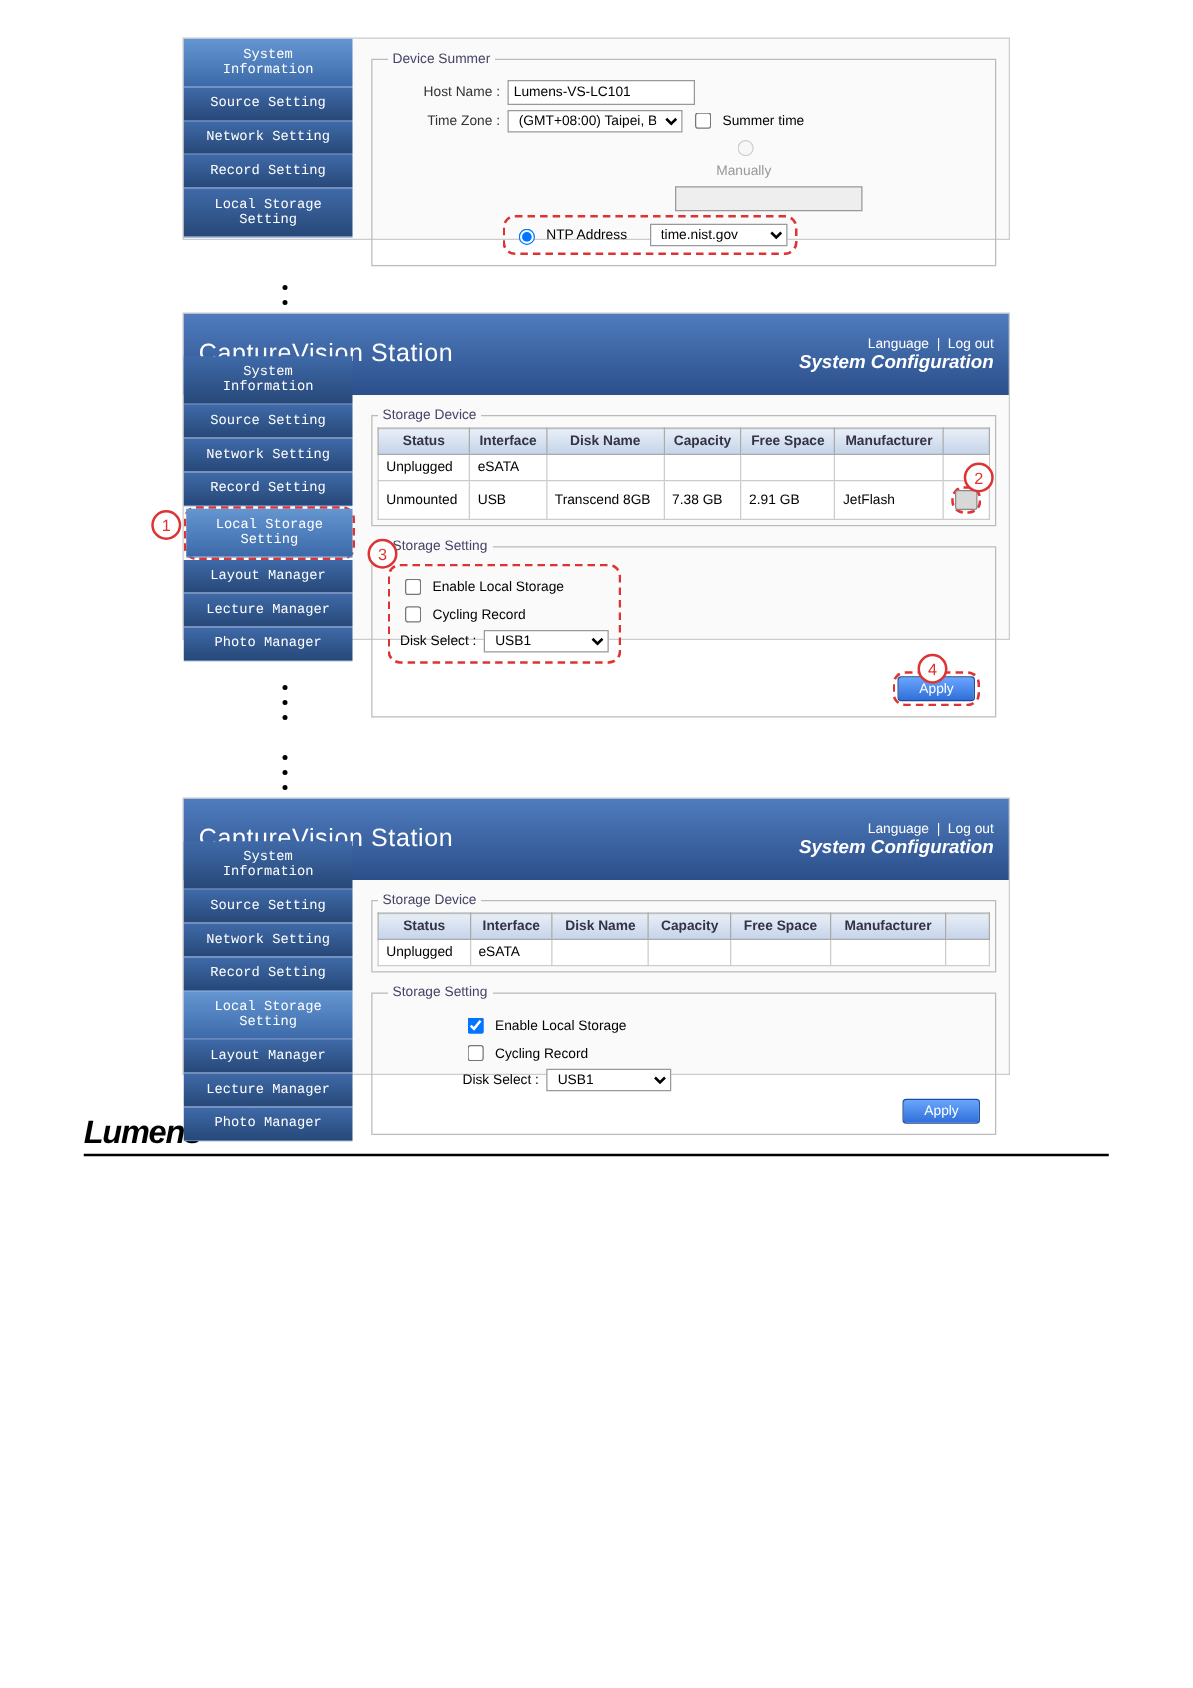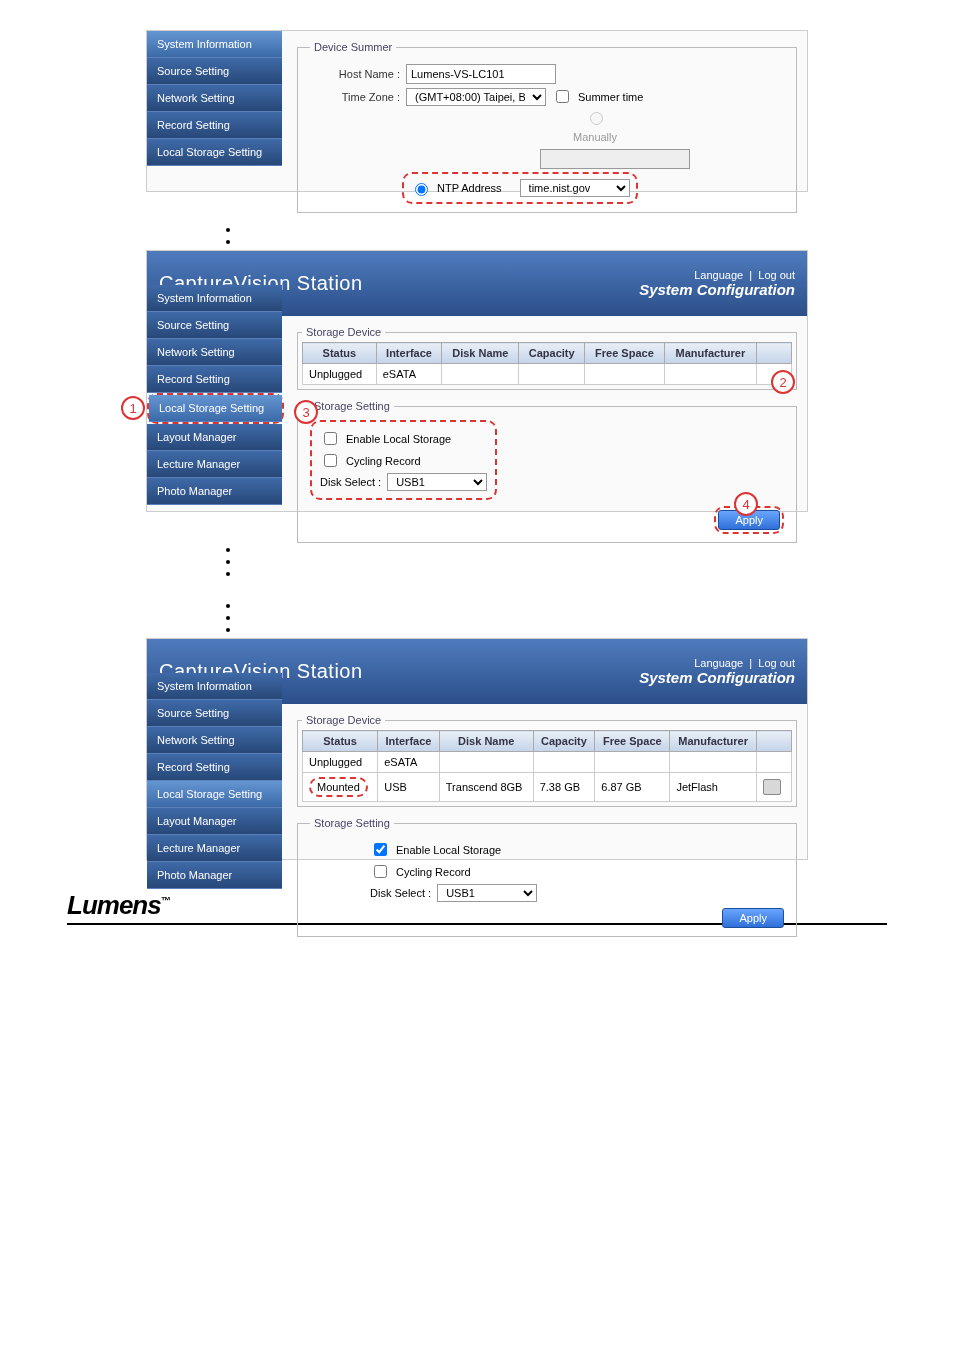--- a/index.html
+++ b/index.html
@@ -38,21 +38,23 @@
     top: 0;
     width: 135px;
   }
   .panel-block.med .sidebar, .panel-block.med2 .sidebar { top: 34px; }
   .nav-item {
     background: linear-gradient(#3f6aa8, #274878);
     color: #fff;
     font-size: 11px;
     padding: 7px 10px;
     border-bottom: 1px solid #5b7fb8;
+    text-align: center;
     cursor: pointer;
+    font-family: Liberation Mono, monospace;
   }
   .nav-item.sel { background: linear-gradient(#6496d2, #3c6aa8); }
   .content {
     margin-left: 140px;
     padding: 6px 10px;
     font-size: 11px;
   }
   fieldset.group {
     border: 1px solid #bbb;
     margin: 4px 0 10px 0;
@@ -226,20 +228,29 @@
           <td>Unplugged</td>
           <td>eSATA</td>
           <td></td>
               <td></td>
               <td></td>
               <td></td>
           <td style="position:relative">
                 <span class="circ" style="position:absolute;right:-4px;top:6px">2</span>
               </td>
         </tr>
+        <tr>
+          <td>Unmounted</td>
+          <td>USB</td>
+          <td>Transcend 8GB</td>
+          <td>7.38 GB</td>
+          <td>2.91 GB</td>
+          <td>JetFlash</td>
+          <td><span class="dashed-red" style="padding:1px"><span class="fmt-icon"></span></span></td>
+        </tr>
       </tbody>
         </table>
     </fieldset>
     <fieldset class="group" style="position:relative">
       <legend>
         <span>Storage Setting</span>
       </legend>
       <span class="circ" style="position:absolute;left:-4px;top:-12px">3</span>
       <div class="dashed-red" style="padding:4px 8px;">
         <div class="row">
@@ -316,29 +327,20 @@
         </tr>
         <tr>
           <td>Unplugged</td>
           <td>eSATA</td>
           <td></td>
               <td></td>
               <td></td>
               <td></td>
               <td></td>
         </tr>
-        <tr>
-          <td><span class="dashed-red">Mounted</span></td>
-          <td>USB</td>
-          <td>Transcend 8GB</td>
-          <td>7.38 GB</td>
-          <td>6.87 GB</td>
-          <td>JetFlash</td>
-          <td><span class="fmt-icon"></span></td>
-        </tr>
       </tbody>
         </table>
     </fieldset>
     <fieldset class="group">
       <legend>Storage Setting</legend>
       <div style="margin-left:60px">
         <div class="row">
             <input type="checkbox" checked="" style="">
             <span>Enable Local Storage</span>
           </div>

